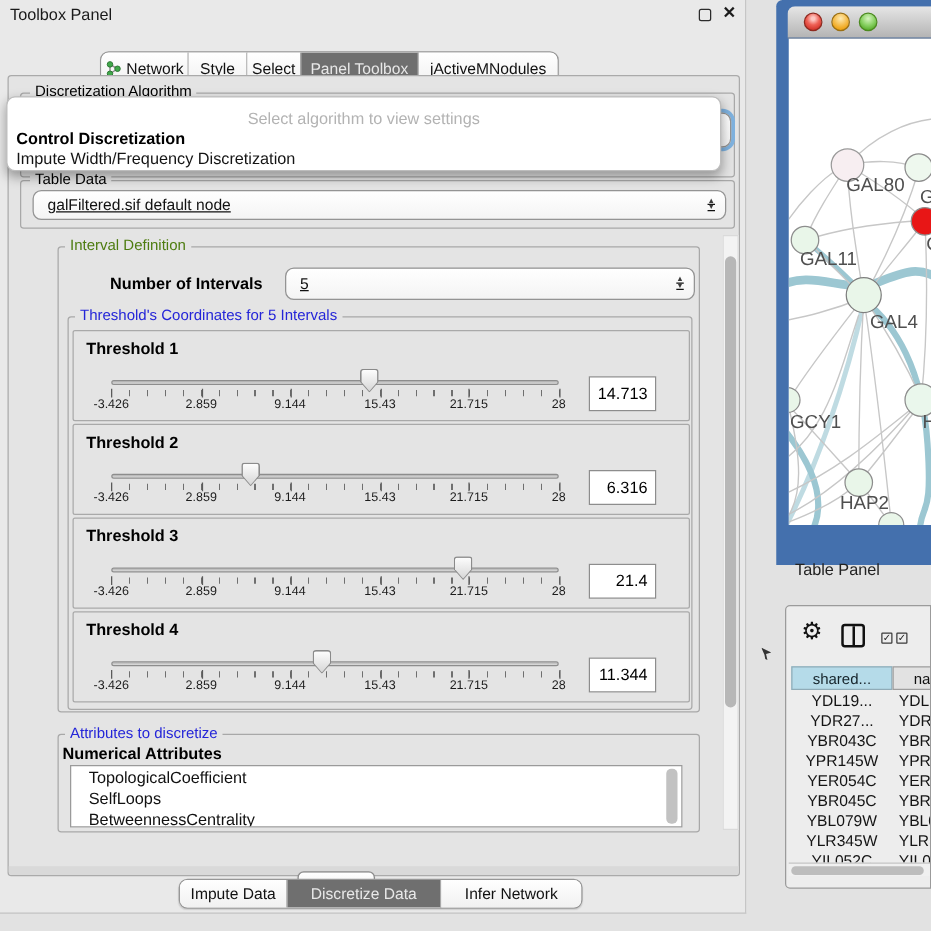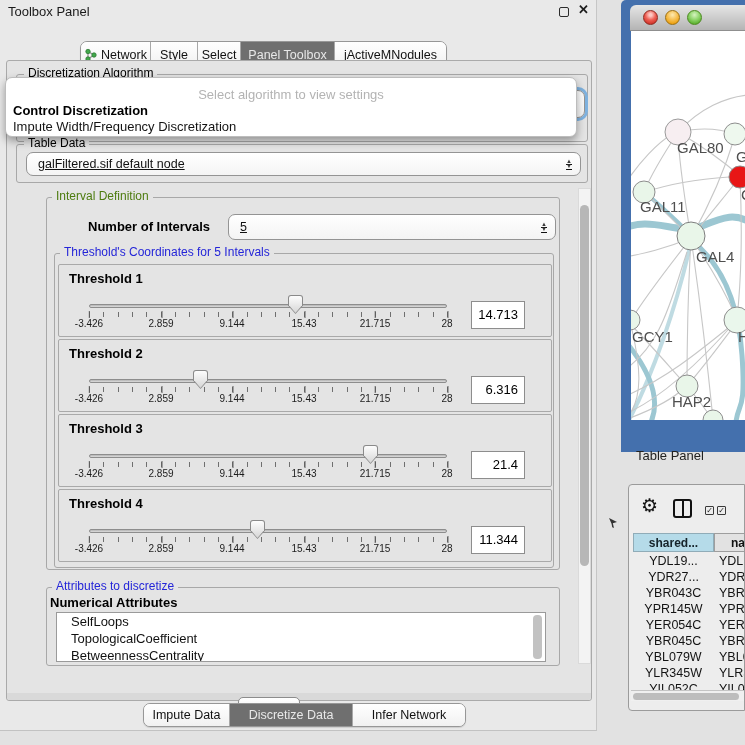--- a/index.html
+++ b/index.html
@@ -88,21 +88,21 @@
   .canvas { left:631px; top:31px; width:114px; height:389px; background:#fff; overflow:hidden; }
 
   .tp-title { left:636px; top:448px; font-size:13px; color:#222; }
   .table-panel { left:628px; top:484px; width:117px; height:227px; background:#ededed;
                  border:1px solid #9b9b9b; border-radius:4px 0 0 4px; overflow:hidden; }
   .gear { position:absolute; left:12px; top:11px; font-size:19px; color:#111; line-height:19px; }
   .colicon { position:absolute; left:44px; top:14px; width:19px; height:19px; border:2px solid #111; border-radius:3px; }
   .colicon::after { content:""; position:absolute; left:6.5px; top:0; width:2px; height:15px; background:#111; }
   .cb { position:absolute; top:21px; width:9px; height:9px; border:1.2px solid #3a3a3a; border-radius:1px;
         font-size:8px; line-height:7px; text-align:center; color:#222; }
-  .hcell { position:absolute; top:48px; height:19px; font-size:12px; display:flex; align-items:center;font-weight:bold; }
+  .hcell { position:absolute; top:48px; height:19px; font-size:12px; display:flex; align-items:center; }
   .hcell.c1 { left:4px; width:81px; background:#b5dbe9; border:1px solid #90acb8; justify-content:center; color:#15232a; }
   .hcell.c2 { left:85px; width:90px; background:#e2e2e2; border:1px solid #9e9e9e; padding-left:16px; color:#111; }
   .trow { position:absolute; left:4px; width:180px; height:16px; font-size:12.5px; color:#141414; display:flex; }
   .trow .c1 { width:81px; text-align:center; white-space:nowrap; overflow:hidden; }
   .trow .c2 { padding-left:5px; white-space:nowrap; }
   .hscroll { position:absolute; left:2px; top:205px; width:113px; height:11px; background:#f0f0f0; border-top:1px solid #c4c4c4; }
   .hscroll .hthumb { position:absolute; left:2px; top:2px; width:106px; height:7px; background:#bdbdbd; border-radius:4px; }
 
   .cursor { left:609px; top:518px; width:8px; height:10px; background:#333;
             clip-path:polygon(0 0,100% 40%,48% 52%,62% 100%,40% 92%,32% 58%); }
@@ -251,22 +251,22 @@
       <div class="thumb" style="left:191px">
           <i></i>
         </div>
       <div class="vbox">11.344</div>
     </div>
 
     <div class="abs group" style="left:46px; top:587px; width:514px; height:79px;"></div>
     <div class="abs gtitle blue" style="left:52px; top:580px;">Attributes to discretize</div>
     <div class="abs boldlabel" style="left:50px; top:595px;">Numerical Attributes</div>
     <div class="abs attr-list">
+      <div class="item">TopologicalCoefficient</div>
       <div class="item">SelfLoops</div>
-      <div class="item">TopologicalCoefficient</div>
       <div class="item">BetweennessCentrality</div>
       <div class="list-thumb"></div>
     </div>
 
     <div class="abs vscroll">
       <div class="vthumb"></div>
     </div>
 
     <div class="abs bottom-strip"></div>
 

